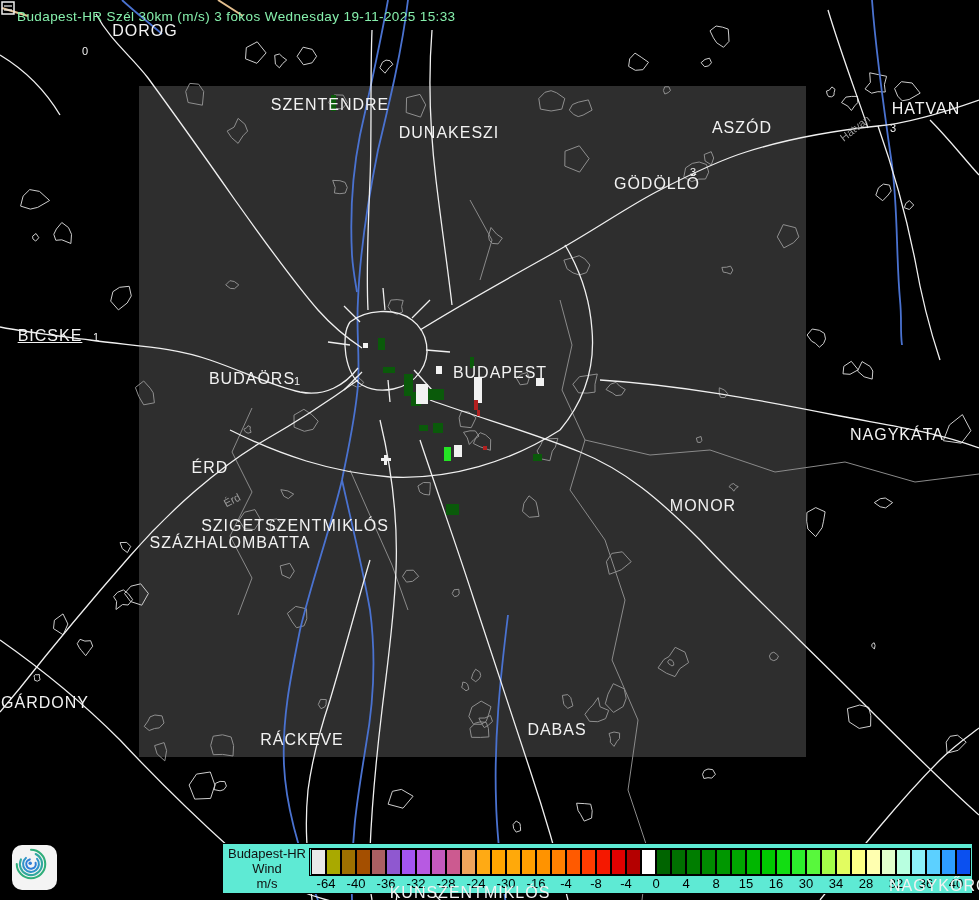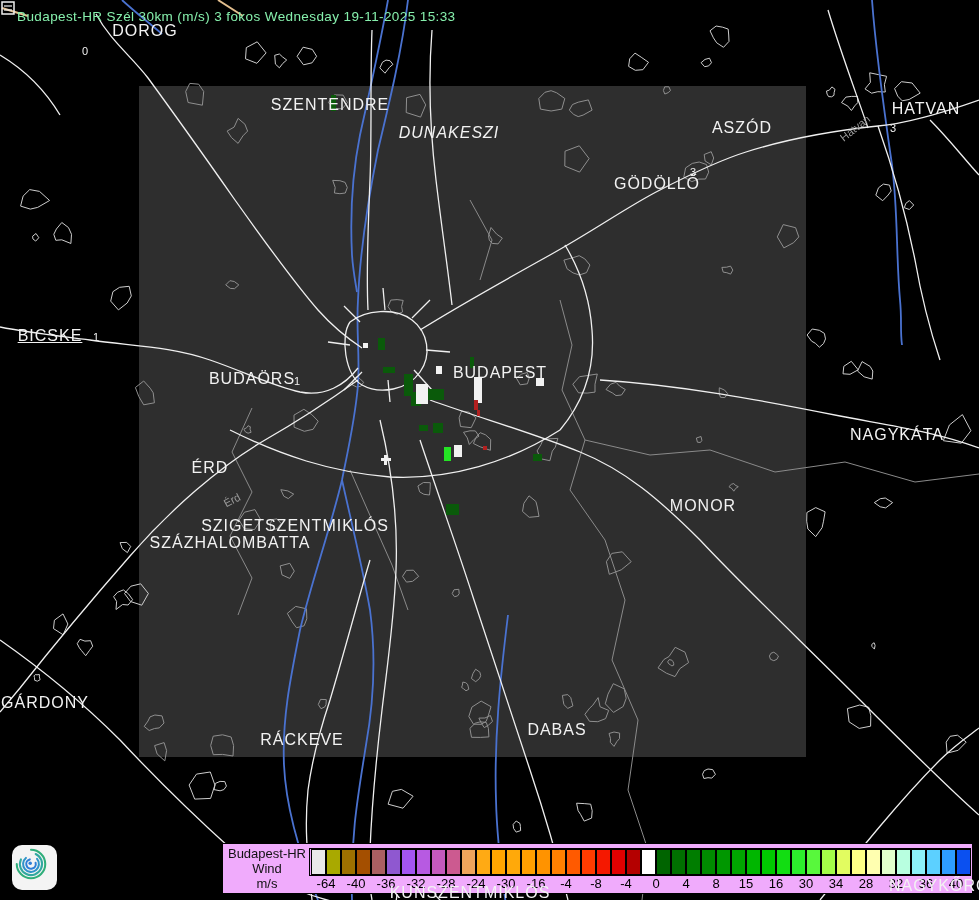--- a/index.html
+++ b/index.html
@@ -8,21 +8,21 @@
   #stage svg{position:absolute;left:0;top:0;}
   
   #title{position:absolute;left:17px;top:9px;color:#86efac;font-size:13.5px;letter-spacing:.4px;white-space:nowrap;z-index:6;}
   #title-icon{position:absolute;left:-5px;top:9px;width:18px;height:16px;z-index:6;}
   
   .city{position:absolute;transform:translate(-50%,-50%);color:#f2f2f2;font-size:16px;
         letter-spacing:1px;white-space:nowrap;z-index:5;}
   .roadnum{position:absolute;transform:translate(-50%,-50%);color:#f0f0f0;font-size:11px;z-index:4;}
   .roadname{position:absolute;color:#9a9a9a;font-size:11px;z-index:3;white-space:nowrap;}
   
-  #legend-panel{position:absolute;left:222px;top:843px;width:751px;height:51px;background:#f0abfc;
+  #legend-panel{position:absolute;left:222px;top:843px;width:751px;height:51px;background:#5eead4;
         border:1px solid #000;box-sizing:border-box;z-index:4;}
   #legend-text{position:absolute;left:0;top:2px;width:88px;text-align:center;color:#111;
         font-size:13px;line-height:15px;}
   #cells-frame{position:absolute;left:86px;top:4px;width:662px;height:28px;border:1px solid #000;box-sizing:border-box;}
   .lcell{position:absolute;top:5px;width:15px;height:26px;border:1px solid #000;box-sizing:border-box;}
   .ltick{position:absolute;top:32px;transform:translateX(-50%);color:#000;font-size:13px;}
   
   #logo{position:absolute;left:12px;top:845px;width:45px;height:45px;background:#f4f4f4;
         border-radius:10px;z-index:7;display:flex;align-items:center;justify-content:center;}
 </style>
@@ -220,21 +220,21 @@
   <svg id="title-icon" width="18" height="16">
     <rect x="2" y="2" width="12" height="12" fill="none" stroke="#f0f0f0" stroke-width="1.5"></rect>
     <line x1="4" y1="6" x2="12" y2="6" stroke="#f0f0f0" stroke-width="1.2"></line>
     <line x1="4" y1="10" x2="12" y2="10" stroke="#f0f0f0" stroke-width="1.2"></line>
   </svg>
   <div id="title">Budapest-HR Szél 30km (m/s) 3 fokos Wednesday 19-11-2025 15:33</div>
 
   <div id="labels">
       <div class="city" style="left: 145px; top: 31px;">DOROG</div>
       <div class="city" style="left: 330px; top: 105px;">SZENTENDRE</div>
-      <div class="city" style="left: 449px; top: 133px; font-style: italic;">DUNAKESZI</div>
+      <div class="city" style="left: 449px; top: 133px;">DUNAKESZI</div>
       <div class="city" style="left: 742px; top: 128px;">ASZÓD</div>
       <div class="city" style="left: 926px; top: 109px;">HATVAN</div>
       <div class="city" style="left: 657px; top: 184px;">GÖDÖLLŐ</div>
       <div class="city" style="left: 50px; top: 336px; text-decoration: underline;">BICSKE</div>
       <div class="city" style="left: 252px; top: 379px;">BUDAÖRS</div>
       <div class="city" style="left: 500px; top: 373px;">BUDAPEST</div>
       <div class="city" style="left: 897px; top: 435px;">NAGYKÁTA</div>
       <div class="city" style="left: 210px; top: 468px;">ÉRD</div>
       <div class="city" style="left: 703px; top: 506px;">MONOR</div>
       <div class="city" style="left: 295px; top: 526px;">SZIGETSZENTMIKLÓS</div>

